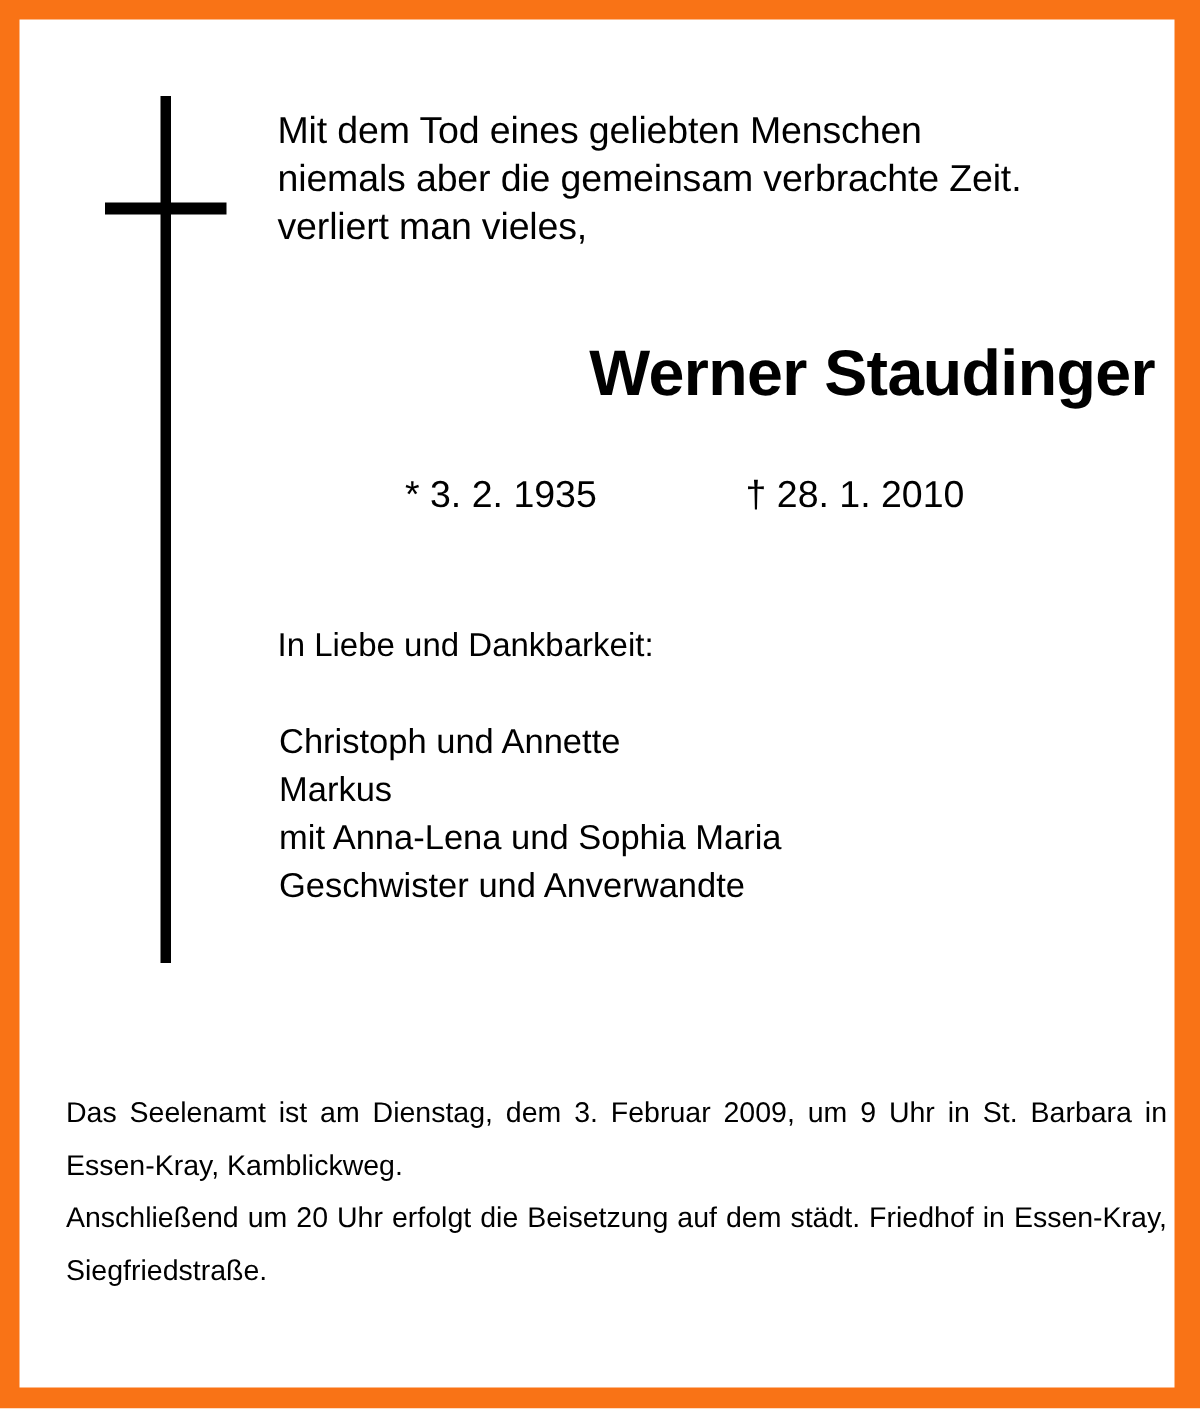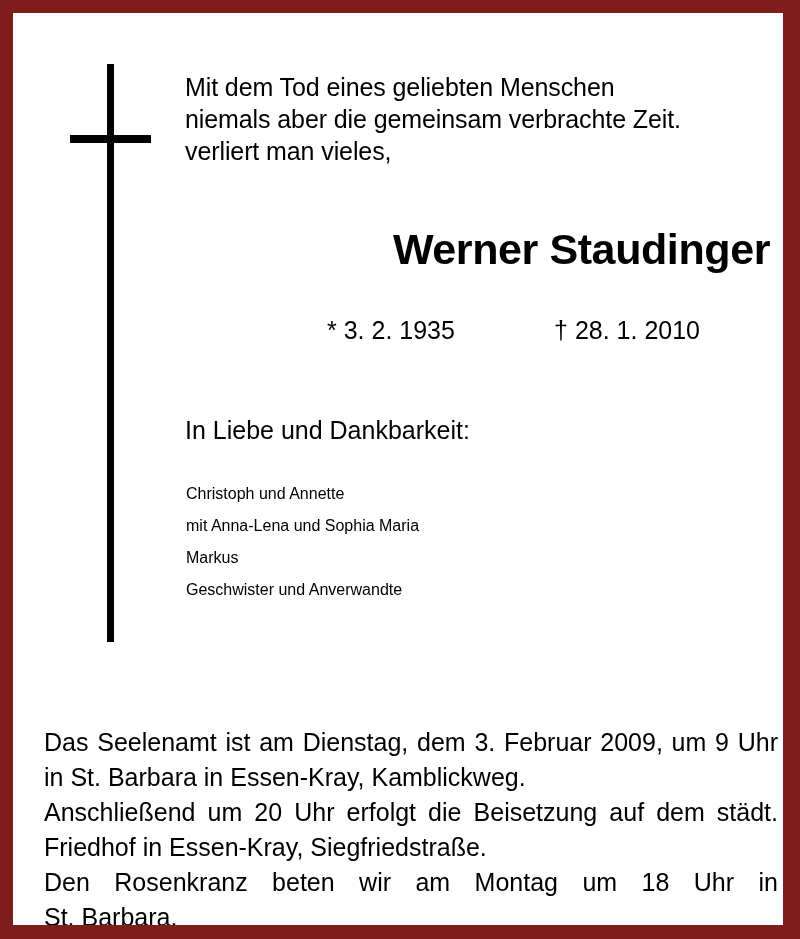--- a/index.html
+++ b/index.html
@@ -9,21 +9,21 @@
   }
   body {
     font-family: "Liberation Sans", sans-serif;
     -webkit-font-smoothing: antialiased;
   }
 
   .obituary-page {
     position: relative;
     width: 800px;
     height: 939px;
-    background: #7f1d1d;
+    background: #f97316;
     overflow: hidden;
     box-sizing: border-box;
   }
 
   .card {
     position: absolute;
     left: 13px;
     top: 13px;
     width: 770px;
     height: 912px;
@@ -89,47 +89,47 @@
   
   .dates {
     position: absolute;
     left: 257px;
     top: 301px;
     width: 430px;
     font-size: 25px;
     line-height: 32px;
     color: #000000;
     display: flex;
-    justify-content: flex-end;
+    justify-content: flex-start;
   }
   .dates .birth-date {
     display: inline-block;
     width: 227px;
   }
   .dates .death-date {
     display: inline-block;
   }
 
   
   .dedication {
     position: absolute;
     left: 172px;
     top: 401px;
-    font-size: 25px;
+    font-size: 22px;
     line-height: 32px;
     color: #000000;
   }
 
   
   .survivors {
     position: absolute;
     left: 173px;
     top: 465px;
     width: 560px;
-    font-size: 16px;
+    font-size: 23px;
     line-height: 32px;
     color: #000000;
   }
   .survivors .survivor-line {
     white-space: nowrap;
   }
 
   
   .address {
     position: absolute;
@@ -139,21 +139,21 @@
     line-height: 32px;
     color: #000000;
   }
 
   
   .service-details {
     position: absolute;
     left: 31px;
     top: 712px;
     width: 734px;
-    font-size: 25px;
+    font-size: 19px;
     line-height: 35px;
     color: #000000;
   }
   .service-details .service-paragraph {
     margin: 0;
     text-align: justify;
     text-justify: inter-word;
   }
   .service-details .service-paragraph.last-justified > .justified-run {
     display: block;
@@ -186,29 +186,25 @@
 
     <div class="dates">
       <span class="birth-date">* 3. 2. 1935</span>
       <span class="death-date">† 28. 1. 2010</span>
     </div>
 
     <div class="dedication">In Liebe und Dankbarkeit:</div>
 
     <div class="survivors">
       <div class="survivor-line">Christoph und Annette</div>
+      <div class="survivor-line">Markus</div>
       <div class="survivor-line">mit Anna-Lena und Sophia Maria</div>
-      <div class="survivor-line">Markus</div>
       <div class="survivor-line">Geschwister und Anverwandte</div>
     </div>
 
 
     <div class="service-details">
       <p class="service-paragraph">Das Seelenamt ist am Dienstag, dem 3. Februar 2009, um 9 Uhr in St. Barbara in Essen-Kray, Kamblickweg.</p>
       <p class="service-paragraph">Anschließend um 20 Uhr erfolgt die Beisetzung auf dem städt. Friedhof in Essen-Kray, Siegfriedstraße.</p>
-      <p class="service-paragraph last-justified">
-        <span class="justified-run">Den Rosenkranz beten wir am Montag um 18 Uhr in</span>
-        <span class="tail-line">St. Barbara.</span>
-      </p>
     </div>
 
   </div>
 </div>
 
 </body></html>

